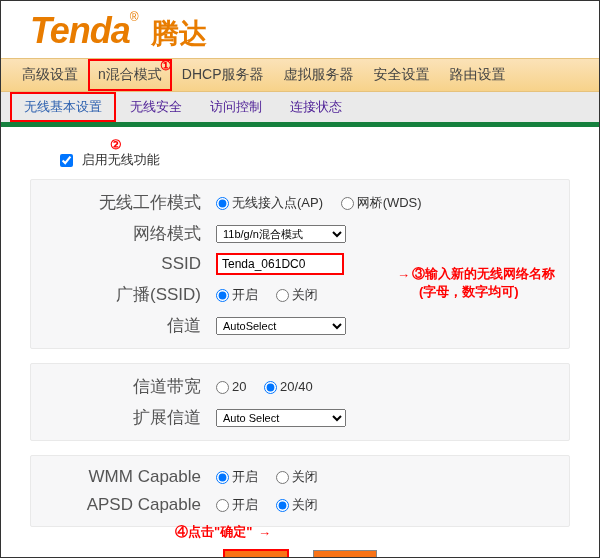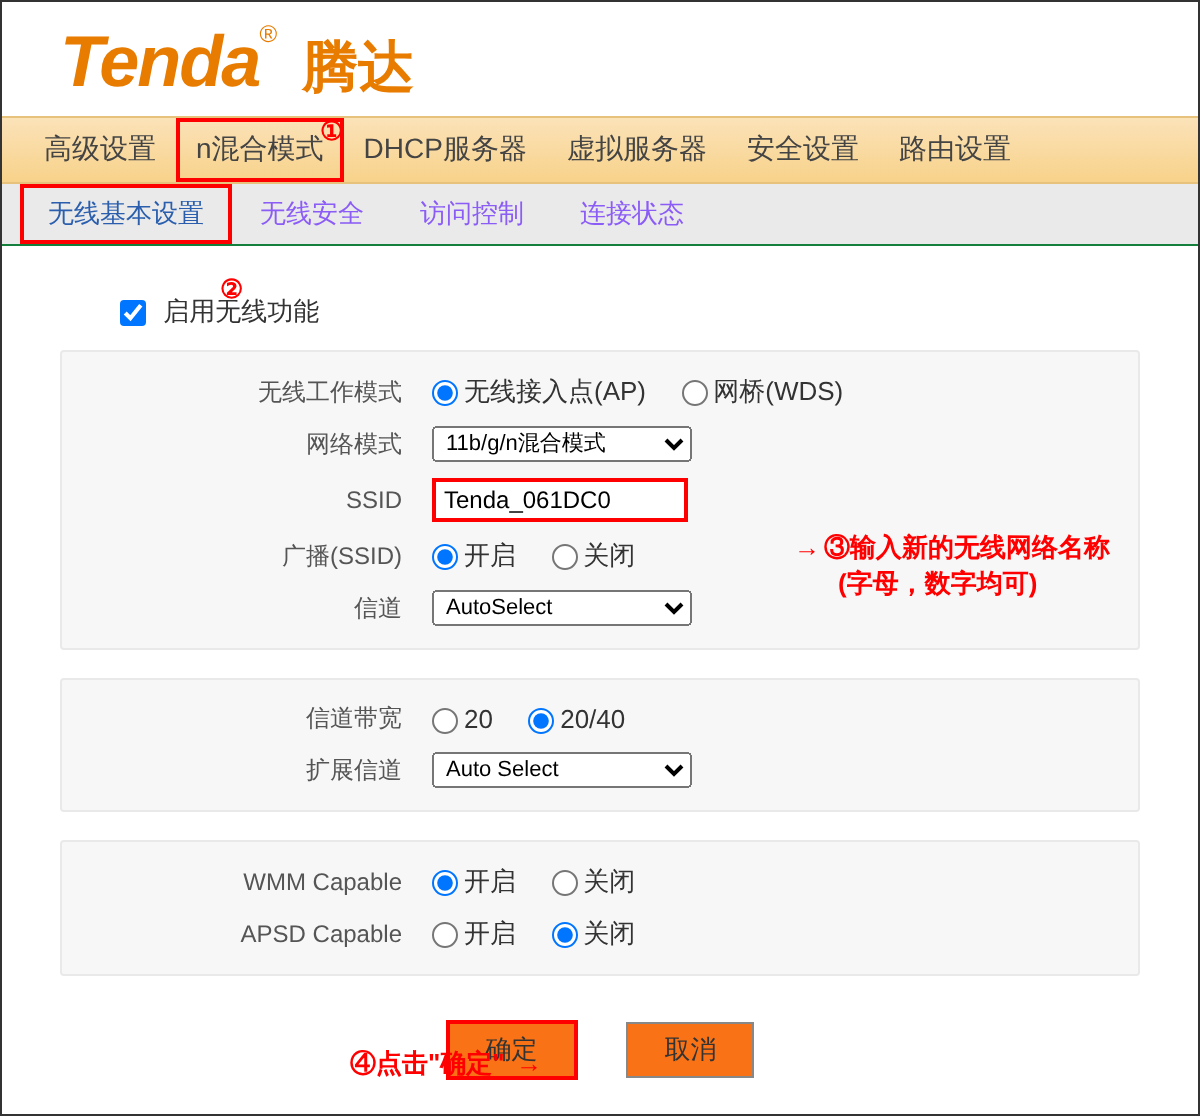--- a/index.html
+++ b/index.html
@@ -13,32 +13,32 @@
 .callout { position: absolute; color: #ff0000; font-size: 13px; font-weight: bold; }
 .callout.c1 { left: 160px; top: 58px; }
 .callout.c2 { left: 110px; top: 137px; }
 .callout.c3 { left: 395px; top: 265px; line-height: 1.4; }
 .callout.c4 { left: 175px; top: 523px; }
 
 .nav-main { background: linear-gradient(#fbe2b8, #f7d28a); border-top: 1px solid #e6c27c; border-bottom: 1px solid #e6c27c; display: flex; padding: 0 12px; }
 .nav-main .item { padding: 7px 10px; font-size: 14px; color: #444; cursor: pointer; }
 .nav-main .item.active { outline: 2px solid #ff0000; outline-offset: -2px; }
 
-.nav-sub { background: #eaeaea; border-bottom: 1px solid #15803d; display: flex; padding: 0 10px; }
-.nav-sub .item { padding: 6px 14px; font-size: 13px; color: #8b5cf6; cursor: pointer; }
+.nav-sub { background: #eaeaea; border-bottom: 5px solid #15803d; display: flex; padding: 0 10px; }
+.nav-sub .item { padding: 6px 14px; font-size: 13px; color: #4c1d95; cursor: pointer; }
 .nav-sub .item.active { color: #2b5fae; outline: 2px solid #ff0000; outline-offset: -2px; }
 
 .content { padding: 24px 30px 0 30px; }
 
 .enable-row { margin-bottom: 10px; margin-left: 30px; font-size: 13px; color: #333; }
 .enable-row input { margin-right: 5px; vertical-align: middle; }
 
 .section { background: #f7f7f8; border: 1px solid #e9e9e9; border-radius: 2px; margin-bottom: 14px; padding: 7px 0; }
 .row { display: flex; align-items: center; padding: 4px 0; }
-.label { width: 185px; text-align: right; padding-right: 15px; font-size: 12px; color: #555; }
+.label { width: 185px; text-align: right; padding-right: 15px; font-size: 17px; color: #555; }
 .controls { flex: 1; font-size: 13px; color: #333; }
 .controls label { margin-right: 14px; cursor: pointer; }
 .controls input[type="radio"] { margin-right: 3px; vertical-align: middle; }
 select { font-size: 11px; padding: 1px 2px; min-width: 130px; }
 input[type="text"] { font-size: 12px; padding: 2px 4px; width: 128px; border: 2px solid #ff0000; }
 
 .arrow { color: #ff0000; font-weight: bold; margin: 0 2px; }
 
 .btn-row { text-align: center; padding: 8px 0; }
 .btn { display: inline-block; padding: 4px 18px; border: 1px solid #888; background: #f97316; font-size: 13px; color: #333; cursor: pointer; margin: 0 10px; }

